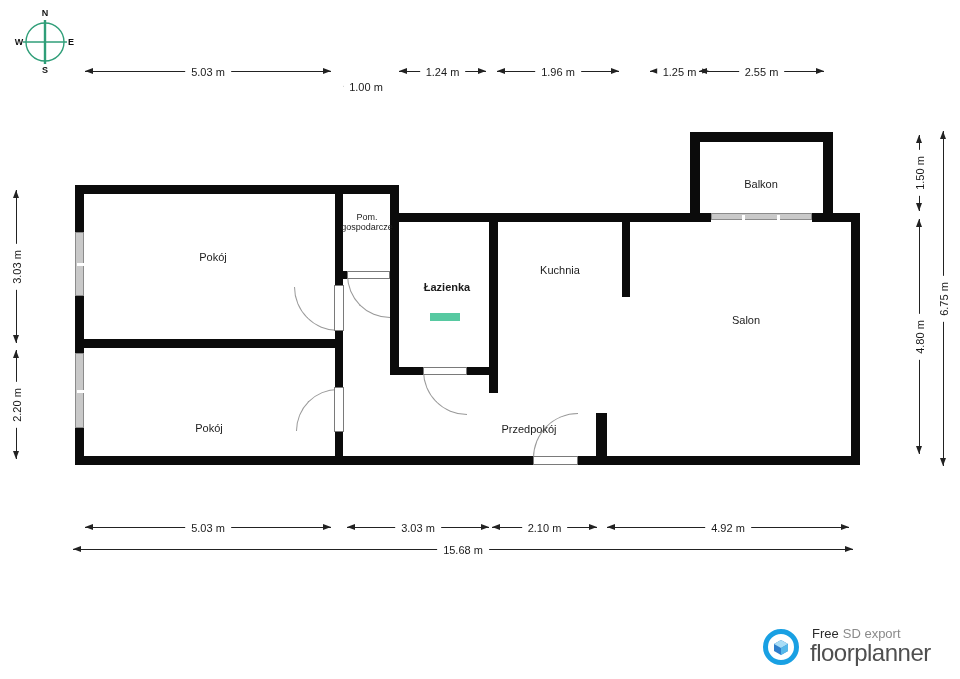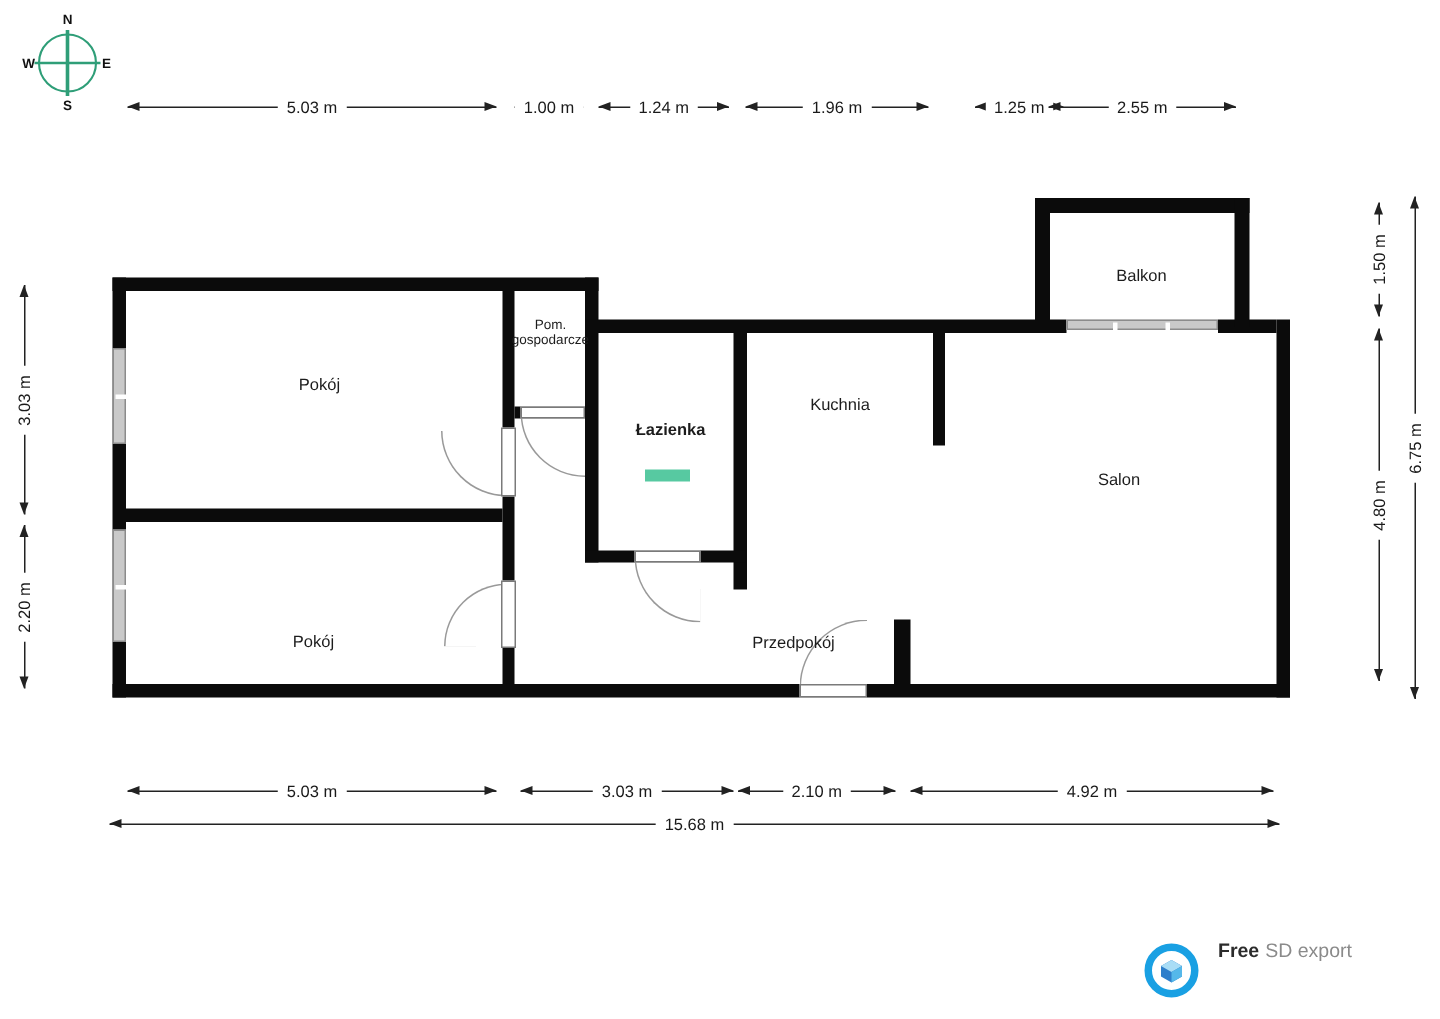--- a/index.html
+++ b/index.html
@@ -39,21 +39,21 @@
   
   .watermark{position:absolute;left:382px;top:312px;z-index:1;font-size:61px;font-weight:800;
       letter-spacing:-2px;line-height:1;color:var(--wm-gray,#9c9c9c);}
   .wm-macron{position:absolute;left:430px;top:313px;width:30px;height:8px;
       background:var(--wm-green,#57c9a1);z-index:1;}
   
   .brand-ring{position:absolute;left:763px;top:629px;width:36px;height:36px;border-radius:50%;
       border:5px solid var(--brand-blue,#19a0e3);box-sizing:border-box;z-index:6;background:#fff;}
   .brand-house{position:absolute;left:771px;top:637px;width:20px;height:20px;z-index:7;}
   .brand-topline{position:absolute;left:812px;top:626px;font-size:13px;z-index:6;color:#8a8a8a;}
-  .brand-topline b{color:#2b2b2b;font-weight:bold;margin-right:4px;}
+  .brand-topline b{color:#2b2b2b;font-weight:normal;margin-right:4px;}
   .brand-name{position:absolute;left:810px;top:641px;font-size:24px;letter-spacing:-0.5px;
       color:var(--brand-text,#4f4f4f);z-index:6;line-height:1;}
 </style>
 </head>
 <body>
 
 <div class="canvas">
 
   <svg style="position:absolute;left:22px;top:19px;z-index:6;" width="46" height="46" viewBox="0 0 46 46">
     <circle cx="23" cy="23" r="19" fill="none" stroke="#2f9e78" stroke-width="1.4"></circle>
@@ -115,21 +115,21 @@
   <span class="rlabel" style="left:761px;top:184px;">Balkon</span>
   <span class="rlabel" style="left:746px;top:320px;">Salon</span>
   <span class="rlabel" style="left:209px;top:428px;">Pokój</span>
   <span class="rlabel" style="left:529px;top:413px;margin-top:16px;">Przedpokój</span>
 
   <div class="dimh" style="left:85px;top:71px;width:246px;">
     <i class="al"></i>
       <i class="ar"></i>
       <span class="dl">5.03 m</span>
     </div>
-  <div class="dimh" style="left:343px;top:71px;width:46px;text-decoration:underline;">
+  <div class="dimh" style="left:343px;top:86px;width:46px;text-decoration:underline;">
     <i class="al"></i>
       <i class="ar"></i>
       <span class="dl">1.00 m</span>
     </div>
   <div class="dimh" style="left:399px;top:71px;width:87px;">
     <i class="al"></i>
       <i class="ar"></i>
       <span class="dl">1.24 m</span>
     </div>
   <div class="dimh" style="left:497px;top:71px;width:122px;">
@@ -203,14 +203,15 @@
 
   <div class="brand-ring"></div>
   <svg class="brand-house" viewBox="0 0 20 20">
     <polygon points="3,7 10,3 17,7 17,14 10,18 3,14" fill="#2e7ecb"></polygon>
     <polygon points="3,7 10,3 17,7 10,11" fill="#a9ddf6"></polygon>
     <polygon points="10,11 17,7 17,14 10,18" fill="#55b8ea"></polygon>
   </svg>
   <div class="brand-topline">
     <b>Free</b><span>SD export</span>
   </div>
+  <div class="brand-name">floorplanner</div>
 
 </div>
 
 </body></html>

